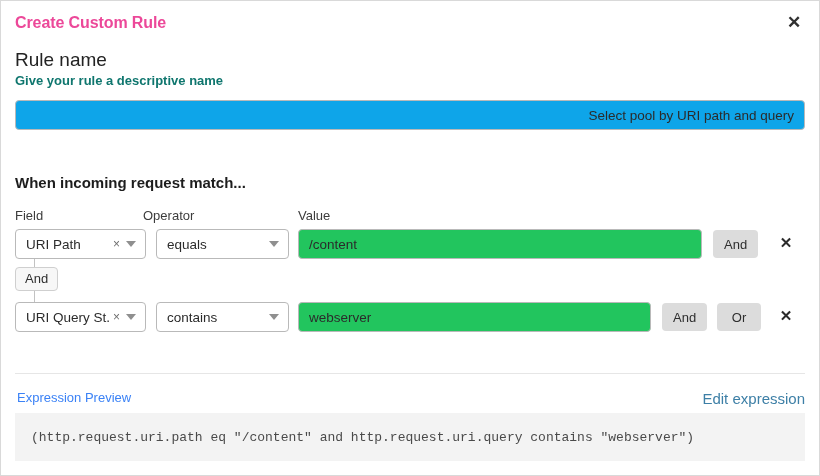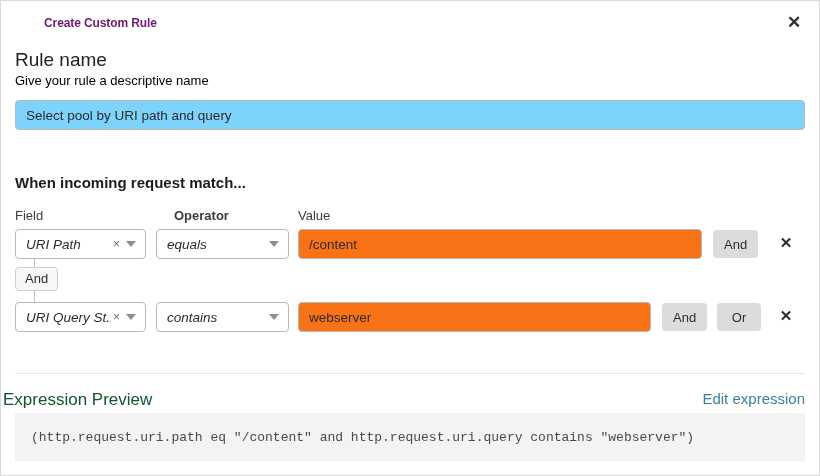--- a/index.html
+++ b/index.html
@@ -23,26 +23,25 @@
 
   
   .modal-header {
     position: absolute;
     left: 14px;
     top: 8px;
     right: 14px;
     height: 32px;
   }
   .modal-title {
-    font-size: 12px;
-    font-weight: bold;
-    color: #701a75;
+    font-size: 16px;
+    font-weight: bold;
+    color: #ec4899;
     letter-spacing: -0.1px;
     line-height: 28px;
-    margin-left: 29px;
   }
   .close-btn {
     position: absolute;
     right: 0px;
     top: 2px;
     width: 22px;
     height: 22px;
     display: flex;
     align-items: center;
     justify-content: center;
@@ -61,37 +60,39 @@
     top: 50px;
     right: 14px;
   }
   .field-label {
     font-size: 19px;
     color: #232323;
     line-height: 18px;
   }
   .field-help {
     font-size: 13px;
-    color: #000000;
+    color: #0f766e;
     line-height: 17px;
     margin-top: 3px;
+    font-weight: bold;
   }
   .text-input {
     box-sizing: border-box;
     width: 100%;
     height: 30px;
     margin-top: 11px;
     border: 1px solid #b9b9b9;
     border-radius: 4px;
-    background: #7dd3fc;
+    background: #0ea5e9;
     font-family: "Liberation Sans", sans-serif;
     font-size: 13.5px;
     color: #2b2b2b;
     padding: 0 10px;
     outline: none;
+    text-align: right;
   }
 
   
   .match-heading {
     position: absolute;
     left: 14px;
     top: 173px;
     font-size: 15px;
     font-weight: bold;
     color: #1d1d1d;
@@ -104,21 +105,21 @@
     right: 0;
     height: 18px;
   }
   .col-header {
     position: absolute;
     font-size: 13px;
     color: #3c3c3c;
     line-height: 18px;
   }
   .col-header.field    { left: 14px; }
-  .col-header.operator { left: 173px; font-weight: bold; }
+  .col-header.operator { left: 142px; }
   .col-header.value    { left: 297px; }
 
   
   .cond-row {
     position: absolute;
     left: 0;
     right: 0;
     height: 30px;
   }
   .cond-row.row1 { top: 228px; }
@@ -135,21 +136,20 @@
     align-items: center;
     cursor: pointer;
     padding: 0 6px 0 10px;
   }
   .select-box .sel-text {
     flex: 1 1 auto;
     font-size: 13.5px;
     color: #2b2b2b;
     white-space: nowrap;
     overflow: hidden;
-    font-style: italic;
   }
   .select-clear {
     flex: 0 0 auto;
     font-size: 12px;
     color: #6e6e6e;
     padding: 0 6px 0 2px;
     line-height: 1;
     cursor: pointer;
     user-select: none;
   }
@@ -165,21 +165,21 @@
   .sel-field    { left: 14px;  width: 131px; }
   .sel-operator { left: 155px; width: 133px; gap: 48px; }
 
   .value-input {
     position: absolute;
     box-sizing: border-box;
     height: 30px;
     left: 297px;
     border: 1px solid #b9b9b9;
     border-radius: 4px;
-    background: #f97316;
+    background: #22c55e;
     font-family: "Liberation Sans", sans-serif;
     font-size: 13.5px;
     color: #2b2b2b;
     padding: 0 10px;
     outline: none;
   }
   .value-input.wide   { width: 404px; }
   .value-input.narrow { width: 353px; }
 
   .logic-btn {
@@ -249,24 +249,24 @@
   .divider {
     position: absolute;
     left: 14px;
     right: 14px;
     top: 372px;
     height: 1px;
     background: #e6e6e6;
   }
   .preview-label {
     position: absolute;
-    left: 2px;
+    left: 16px;
     top: 389px;
-    font-size: 17px;
-    color: #14532d;
+    font-size: 13px;
+    color: #3b82f6;
   }
   .edit-expression {
     position: absolute;
     right: 14px;
     top: 389px;
     font-size: 15px;
     color: #3d7fa6;
     text-decoration: none;
     cursor: pointer;
   }

